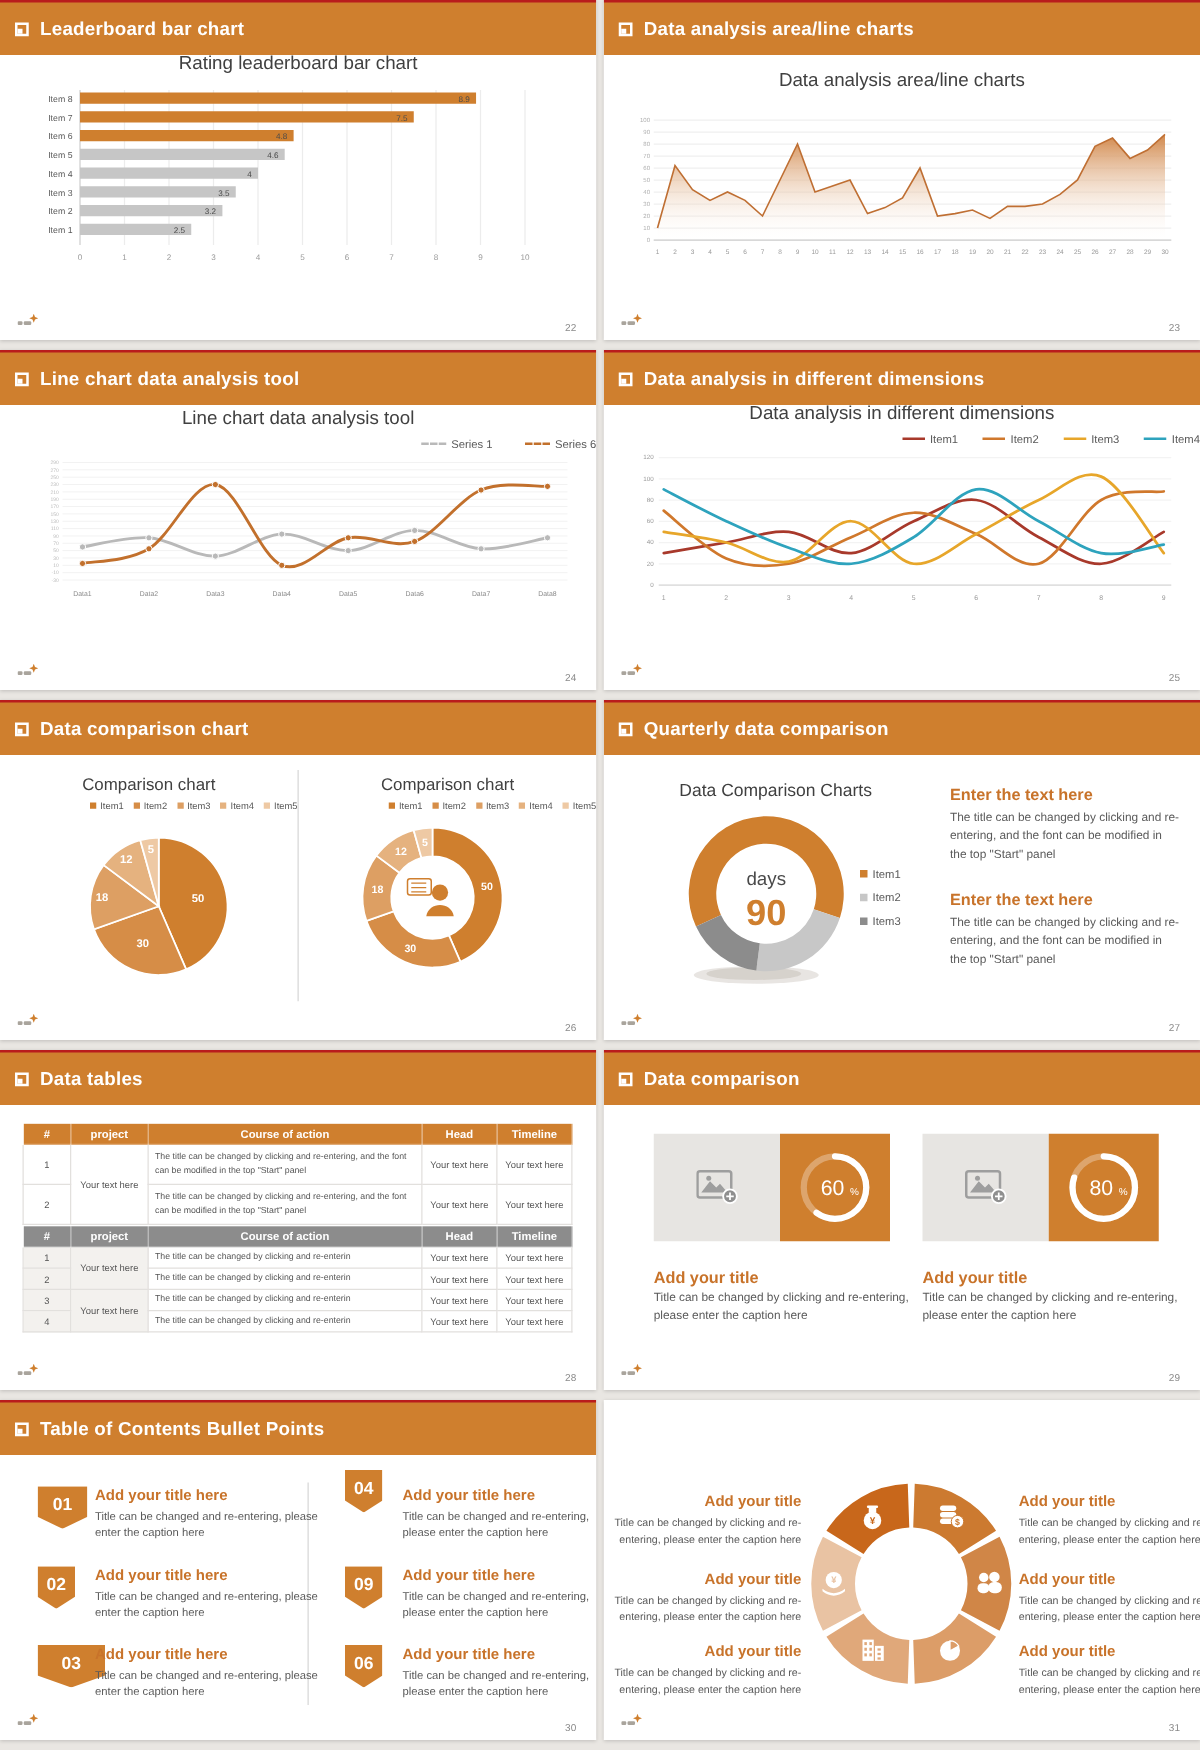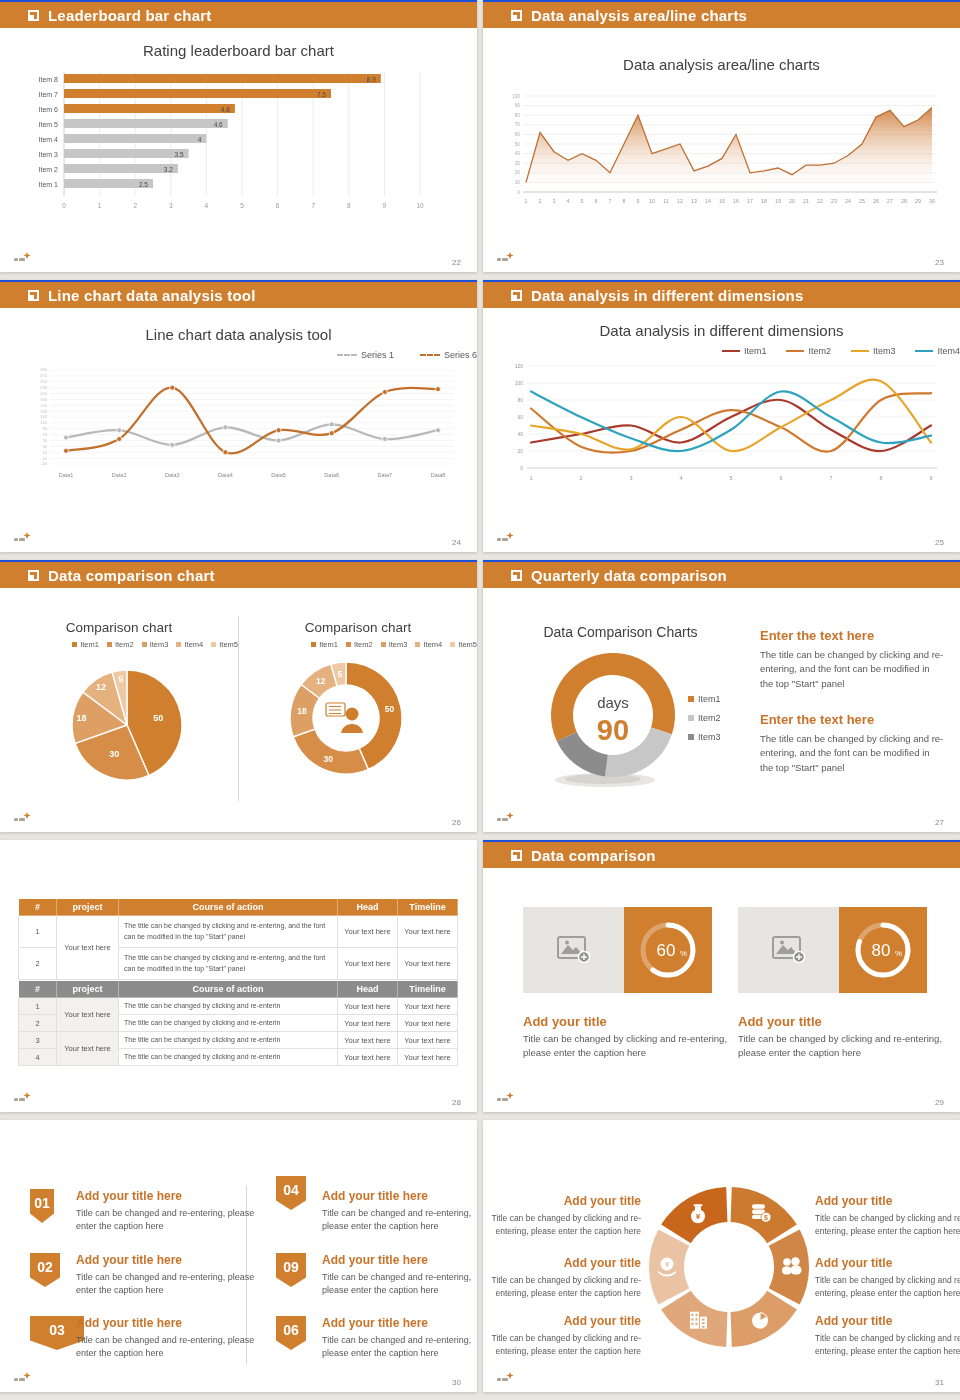--- a/index.html
+++ b/index.html
@@ -1,20 +1,20 @@
 <!DOCTYPE html>
 <html><head>
 <meta charset="utf-8">
 <style>
 *{margin:0;padding:0;box-sizing:border-box}
 html,body{width:960px;height:1400px}
 body{background:#e9e6e2;font-family:"Liberation Sans",sans-serif}
 .grid{display:grid;grid-template-columns:477px 477px;column-gap:6px;row-gap:8px}
 .slide{position:relative;width:477px;height:272px;background:#fff;overflow:hidden;box-shadow:0 1px 3px rgba(0,0,0,.18)}
-.sh{position:absolute;top:0;left:0;right:0;height:28px;background:#cf7f2e;border-top:2px solid #1d4ed8;display:flex;align-items:center;padding-left:28px}
+.sh{position:absolute;top:0;left:0;right:0;height:44px;background:#cf7f2e;border-top:2px solid #b91c1c;display:flex;align-items:center;padding-left:12px}
 .hicon{width:11px;height:11px;border:2px solid #fff;position:relative;margin-right:9px;flex:0 0 auto}
 .hicon:after{content:"";position:absolute;left:0;bottom:0;width:4px;height:4px;background:#fff}
 .htext{color:#fff;font-weight:bold;font-size:15px;letter-spacing:.2px;white-space:nowrap}
 .sbody{position:absolute;left:0;right:0;top:28px;bottom:0}
 .sbody>*{position:absolute}
 .sf{position:absolute;bottom:5px;left:14px;right:16px;display:flex;justify-content:space-between;align-items:flex-end;pointer-events:none}
 .pg{font-size:8px;color:#8a8a8a}
 .ctitle{left:0;right:0;text-align:center;font-size:15px;color:#404040}
 .half-title{text-align:center;font-size:13.5px;color:#404040}
 .legend{display:flex;justify-content:flex-end;align-items:center;gap:26px}
@@ -491,20 +491,24 @@
       <span id="lgo27"><svg width="18" height="12">
             <rect x="0" y="7" width="4" height="3" rx="1" fill="#a9a49c"></rect>
             <rect x="5" y="7" width="6" height="3" rx="1" fill="#a9a49c"></rect>
             <path d="M13,1 L14,3.6 L16.6,4.6 L14,5.6 L13,8.2 L12,5.6 L9.4,4.6 L12,3.6 Z" fill="#cf7f2e"></path>
           </svg></span>
       <span class="pg">27</span>
     </footer>
   </section>
 
   <section class="slide">
+    <header class="sh">
+      <span class="hicon"></span>
+      <span class="htext">Data tables</span>
+    </header>
     <div class="sbody">
       <div id="t28a" style="left:18px;top:30px">
           <table class="dtable t1">
             <colgroup>
               <col style="width: 38px;">
               <col style="width: 62px;">
               <col style="width: 219px;">
               <col style="width: 60px;">
               <col style="width: 60px;">
             </colgroup>
@@ -642,23 +646,27 @@
       <span id="lgo29"><svg width="18" height="12">
             <rect x="0" y="7" width="4" height="3" rx="1" fill="#a9a49c"></rect>
             <rect x="5" y="7" width="6" height="3" rx="1" fill="#a9a49c"></rect>
             <path d="M13,1 L14,3.6 L16.6,4.6 L14,5.6 L13,8.2 L12,5.6 L9.4,4.6 L12,3.6 Z" fill="#cf7f2e"></path>
           </svg></span>
       <span class="pg">29</span>
     </footer>
   </section>
 
   <section class="slide">
+    <header class="sh">
+      <span class="hicon"></span>
+      <span class="htext">Table of Contents Bullet Points</span>
+    </header>
     <div class="sbody" id="b30">
         <div class="vdiv" style="left:246px;top:38px;height:178px"></div>
-        <div class="toc-badge" style="left:30px;top:41px;width:24px;height:34px">01</div>
+        <div class="toc-badge" style="left:30px;top:41px;width:40px;height:34px">01</div>
         <div class="toc-title" style="left:76px;top:41px;width:186px">Add your title here</div>
         <div class="toc-cap" style="left:76px;top:56px;width:186px">Title can be changed and re-entering, please enter the caption here</div>
         <div class="toc-badge" style="left:30px;top:105px;width:30px;height:34px">02</div>
         <div class="toc-title" style="left:76px;top:105px;width:186px">Add your title here</div>
         <div class="toc-cap" style="left:76px;top:120px;width:186px">Title can be changed and re-entering, please enter the caption here</div>
         <div class="toc-badge" style="left:30px;top:168px;width:54px;height:34px">03</div>
         <div class="toc-title" style="left:76px;top:168px;width:186px">Add your title here</div>
         <div class="toc-cap" style="left:76px;top:183px;width:186px">Title can be changed and re-entering, please enter the caption here</div>
         <div class="toc-badge" style="left:276px;top:28px;width:30px;height:34px">04</div>
         <div class="toc-title" style="left:322px;top:41px;width:150px">Add your title here</div>

